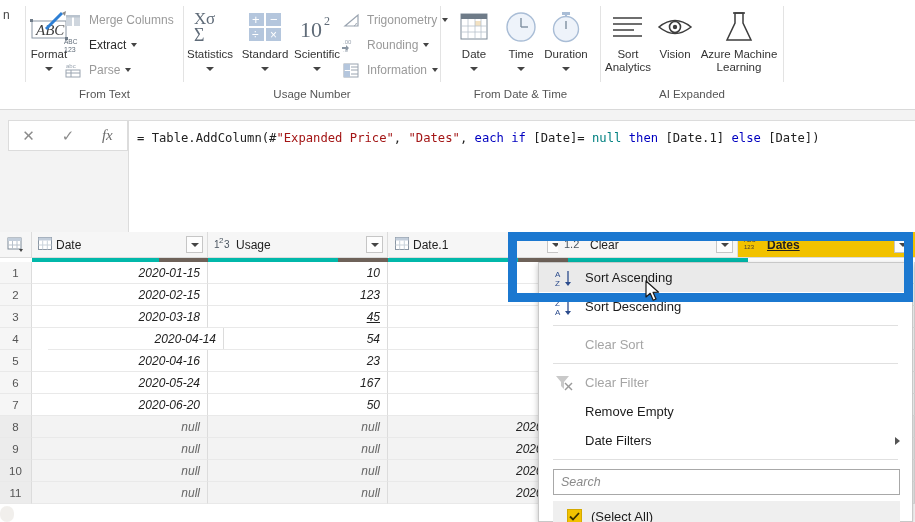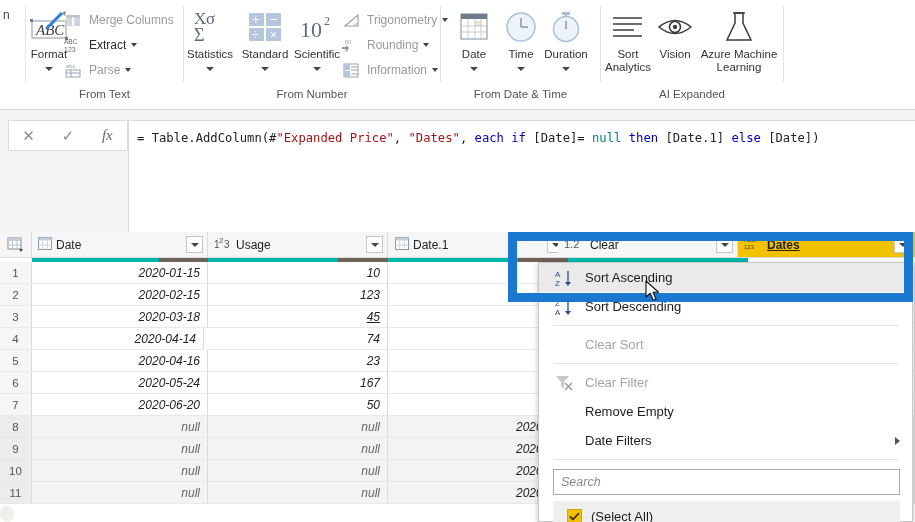--- a/index.html
+++ b/index.html
@@ -412,21 +412,21 @@
           <svg width="34" height="36" viewBox="0 0 34 36">
             <path d="M 13 4 L 13 14 L 5 31 L 29 31 L 21 14 L 21 4 Z" fill="none" stroke="#3d3d3d" stroke-width="1.5"></path>
             <line x1="11" y1="4" x2="23" y2="4" stroke="#3d3d3d" stroke-width="1.5"></line>
           </svg>
         </span>
         <span class="lbl">Azure Machine</span>
         <span class="lbl">Learning</span>
       </div>
 
       <div class="glabel" style="left:26px;width:157px">From Text</div>
-      <div class="glabel" style="left:184px;width:256px">From Number</div>
+      <div class="glabel" style="left:184px;width:256px">Usage Number</div>
       <div class="glabel" style="left:441px;width:159px">From Date &amp; Time</div>
       <div class="glabel" style="left:601px;width:182px">AI Expanded</div>
     </div>
   </div>
 
   <div class="fbar">
     <div class="fbar-btns">
       <span class="fbtn">✕</span>
       <span class="fbtn">✓</span>
       <span class="fbtn fx">fx</span>
@@ -558,22 +558,22 @@
         <div class="drow">
           <div class="rnum">3</div>
           <div class="cell" style="left: 32px; width: 176px;">2020-03-18</div>
           <div class="cell" style="left: 208px; width: 180px; text-decoration: underline;">45</div>
           <div class="cell" style="left: 388px; width: 180px;"></div>
           <div class="cell" style="left: 568px; width: 180px;"></div>
           <div class="cell" style="left: 748px; width: 167px;"></div>
         </div>
         <div class="drow">
           <div class="rnum">4</div>
-          <div class="cell" style="left: 28px; width: 176px;">2020-04-14</div>
-          <div class="cell" style="left: 208px; width: 180px;">74</div>
+          <div class="cell" style="left: 48px; width: 176px;">2020-04-14</div>
+          <div class="cell" style="left: 208px; width: 180px;">54</div>
           <div class="cell" style="left: 388px; width: 180px;"></div>
           <div class="cell" style="left: 568px; width: 180px;"></div>
           <div class="cell" style="left: 748px; width: 167px;"></div>
         </div>
         <div class="drow">
           <div class="rnum">5</div>
           <div class="cell" style="left: 32px; width: 176px;">2020-04-16</div>
           <div class="cell" style="left: 208px; width: 180px;">23</div>
           <div class="cell" style="left: 388px; width: 180px;"></div>
           <div class="cell" style="left: 568px; width: 180px;"></div>

